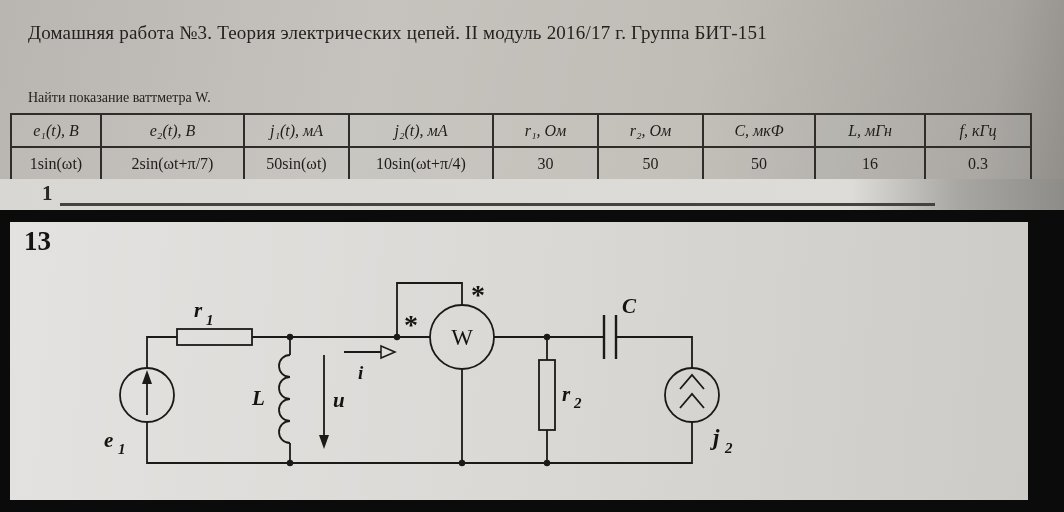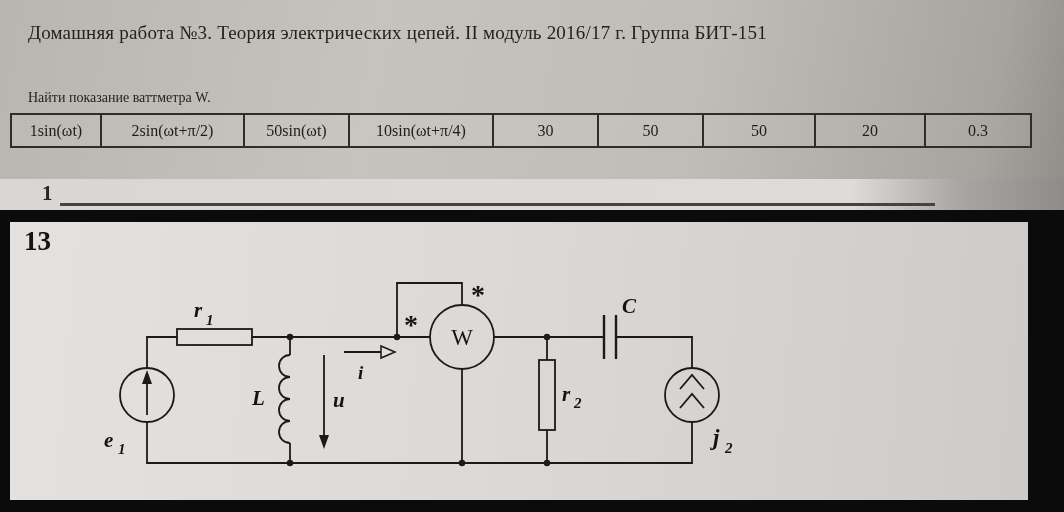--- a/index.html
+++ b/index.html
@@ -80,29 +80,40 @@
           <col style="width:143px">
           <col style="width:105px">
         <col style="width:144px">
           <col style="width:105px">
           <col style="width:105px">
         <col style="width:112px">
           <col style="width:110px">
           <col style="width:106px">
       </colgroup>
       <tbody>
+          <tr>
+        <th>e₁(t), В</th>
+        <th>e₂(t), В</th>
+        <th>j₁(t), мА</th>
+        <th>j₂(t), мА</th>
+        <th>r₁, Ом</th>
+        <th>r₂, Ом</th>
+        <th>C, мкФ</th>
+        <th>L, мГн</th>
+        <th>f, кГц</th>
+      </tr>
       <tr>
         <td>1sin(ωt)</td>
-        <td>2sin(ωt+π/2)</td>
+        <td>2sin(ωt+π/7)</td>
         <td>50sin(ωt)</td>
         <td>10sin(ωt+π/4)</td>
         <td>30</td>
         <td>50</td>
         <td>50</td>
-        <td>20</td>
+        <td>16</td>
         <td>0.3</td>
       </tr>
     </tbody>
       </table>
 
     <div class="band"></div>
     <div class="partial-one">1</div>
     <div class="partial-line"></div>
   </div>
 

